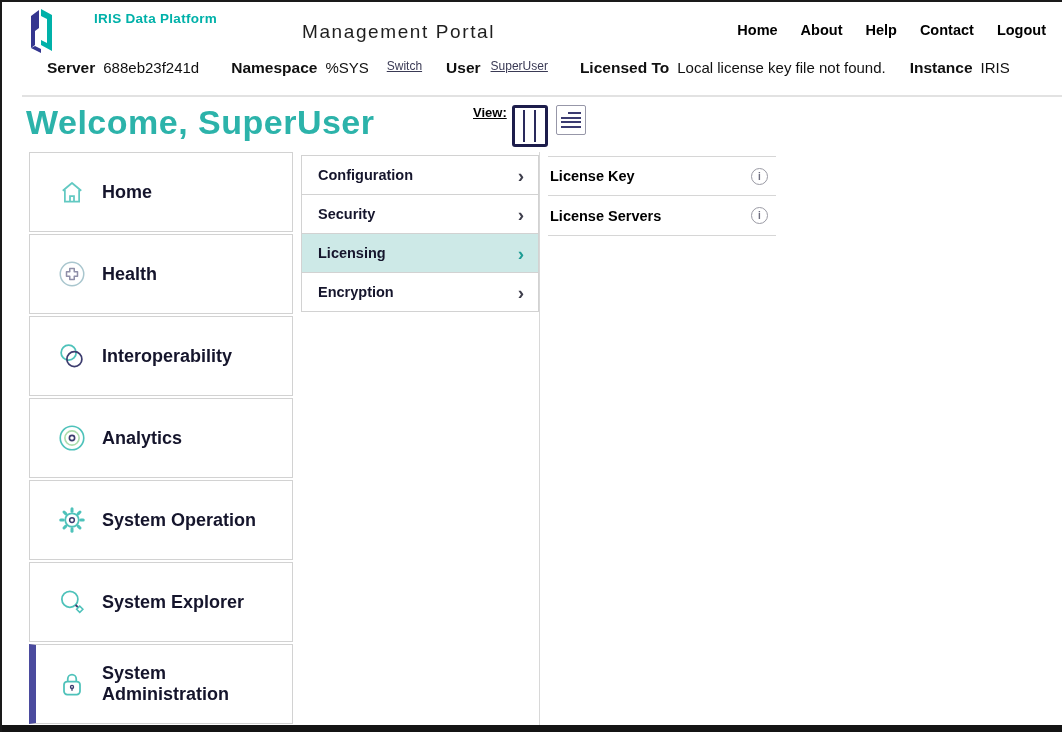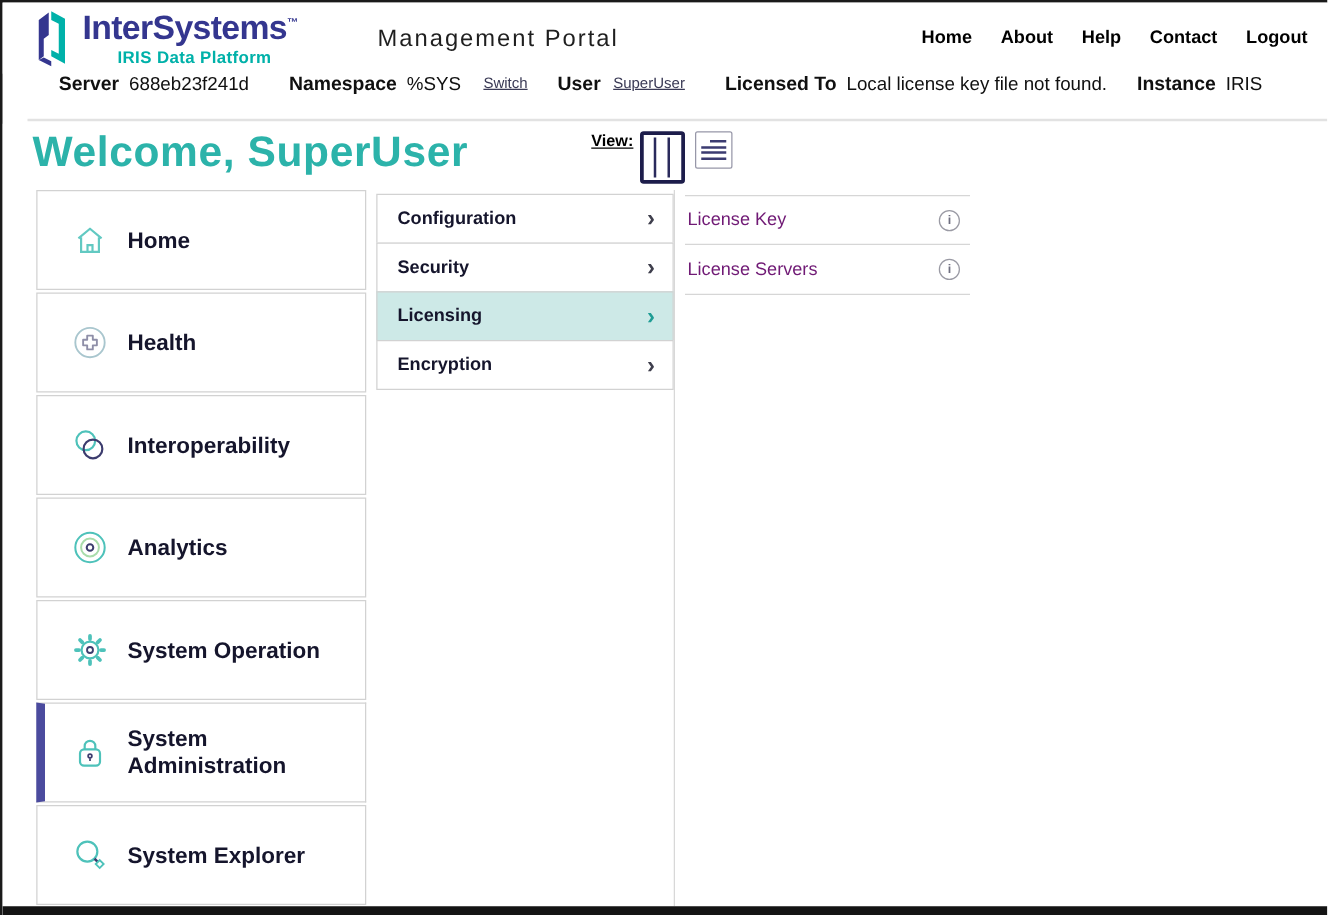--- a/index.html
+++ b/index.html
@@ -64,41 +64,40 @@
   .l2-item:first-child{margin-top:0;justify-content:space-between;}
   .l2-item.selected{background:#cde9e7;}
   .l2-label{font-size:14.5px;font-weight:600;color:#15152c;}
   .l2-chev{font-size:19px;color:#3f3f4d;line-height:1;font-weight:600;}
   .l2-item.selected .l2-chev{color:#1f9d95;}
 
   .level3{position:absolute;left:546px;top:4px;width:228px;}
   .l3-item{height:40px;border-bottom:1px solid #d6d6d6;display:flex;align-items:center;
            justify-content:space-between;padding:0 8px 0 2px;box-sizing:border-box;cursor:pointer;}
   .l3-item:first-child{border-top:1px solid #d6d6d6;}
-  .l3-label{font-size:14.5px;font-weight:400;color:#701a75;}
+  .l3-label{font-size:14.5px;font-weight:700;color:#000000;}
   .info-badge{width:15px;height:15px;border:1px solid #9a9aa4;border-radius:50%;display:flex;
               align-items:center;justify-content:center;font-size:10px;color:#6f6f80;
               font-weight:600;cursor:pointer;}
 
   .bottom-bar{position:absolute;left:0;right:0;bottom:0;height:7px;background:#141414;}
 </style>
 </head>
 <body>
 
 <div class="page">
 
   <header class="topbar">
     <div class="brand">
       <svg class="logo-svg" viewBox="0 0 36 48">
         <polygon points="6,9 14,3 14,21 10,24 10,38 6,41" fill="#34368f"></polygon>
         <polygon points="6,41 16,46 16,42 10,39" fill="#34368f"></polygon>
         <polygon points="16,2 27,8 27,44 16,38 16,33 22,36 22,12 16,9" fill="#00b1a9"></polygon>
       </svg>
       <div class="brand-text">
-        <div class="brand-name"><span>InterSystems</span><span class="tm">™</span></div>
         <div class="brand-sub">IRIS Data Platform</div>
       </div>
     </div>
     <div class="portal-title">Management Portal</div>
     <nav class="topnav">
       <span class="navlink">Home</span>
       <span class="navlink">About</span>
       <span class="navlink">Help</span>
       <span class="navlink">Contact</span>
       <span class="navlink">Logout</span>
@@ -186,38 +185,38 @@
             <line x1="5" y1="12" x2="3" y2="12"></line>
             <line x1="7.1" y1="7.1" x2="5.6" y2="5.6"></line>
             <line x1="12" y1="5" x2="12" y2="3"></line>
             <line x1="16.9" y1="7.1" x2="18.4" y2="5.6"></line>
           </g>
           <circle cx="12" cy="12" r="1.9" stroke="#3c3c6e" stroke-width="1.2"></circle>
         </svg>
         <span class="l1-label">System Operation</span>
       </div>
 
+      <div class="l1-item">
+        <svg class="l1-icon" viewBox="0 0 24 24" fill="none">
+          <circle cx="10.3" cy="9.8" r="6.4" stroke="#4ec2ba" stroke-width="1.4"></circle>
+          <line x1="14.9" y1="14.4" x2="16.8" y2="16.3" stroke="#3c3c6e" stroke-width="1.6"></line>
+          <rect x="16.4" y="16" width="3.6" height="3.6" transform="rotate(45 18.2 17.8)" stroke="#4ec2ba" stroke-width="1.2"></rect>
+        </svg>
+        <span class="l1-label">System Explorer</span>
+      </div>
+
       <div class="l1-item selected">
         <svg class="l1-icon" viewBox="0 0 24 24" fill="none">
           <rect x="5.6" y="10" width="12.8" height="10.4" rx="2.6" stroke="#4ec2ba" stroke-width="1.4"></rect>
           <path d="M8.6 10V7.9a3.4 3.4 0 0 1 6.8 0V10" stroke="#4ec2ba" stroke-width="1.4"></path>
           <circle cx="12" cy="14.3" r="1.2" stroke="#3c3c6e" stroke-width="1.1"></circle>
           <line x1="12" y1="15.6" x2="12" y2="17.4" stroke="#3c3c6e" stroke-width="1.1"></line>
         </svg>
         <span class="l1-label">System Administration</span>
       </div>
-
-      <div class="l1-item">
-        <svg class="l1-icon" viewBox="0 0 24 24" fill="none">
-          <circle cx="10.3" cy="9.8" r="6.4" stroke="#4ec2ba" stroke-width="1.4"></circle>
-          <line x1="14.9" y1="14.4" x2="16.8" y2="16.3" stroke="#3c3c6e" stroke-width="1.6"></line>
-          <rect x="16.4" y="16" width="3.6" height="3.6" transform="rotate(45 18.2 17.8)" stroke="#4ec2ba" stroke-width="1.2"></rect>
-        </svg>
-        <span class="l1-label">System Explorer</span>
-      </div>
     </div>
 
     <div class="level2">
       <div class="l2-item">
         <span class="l2-label">Configuration</span>
         <span class="l2-chev">›</span>
       </div>
       <div class="l2-item">
         <span class="l2-label">Security</span>
         <span class="l2-chev">›</span>

